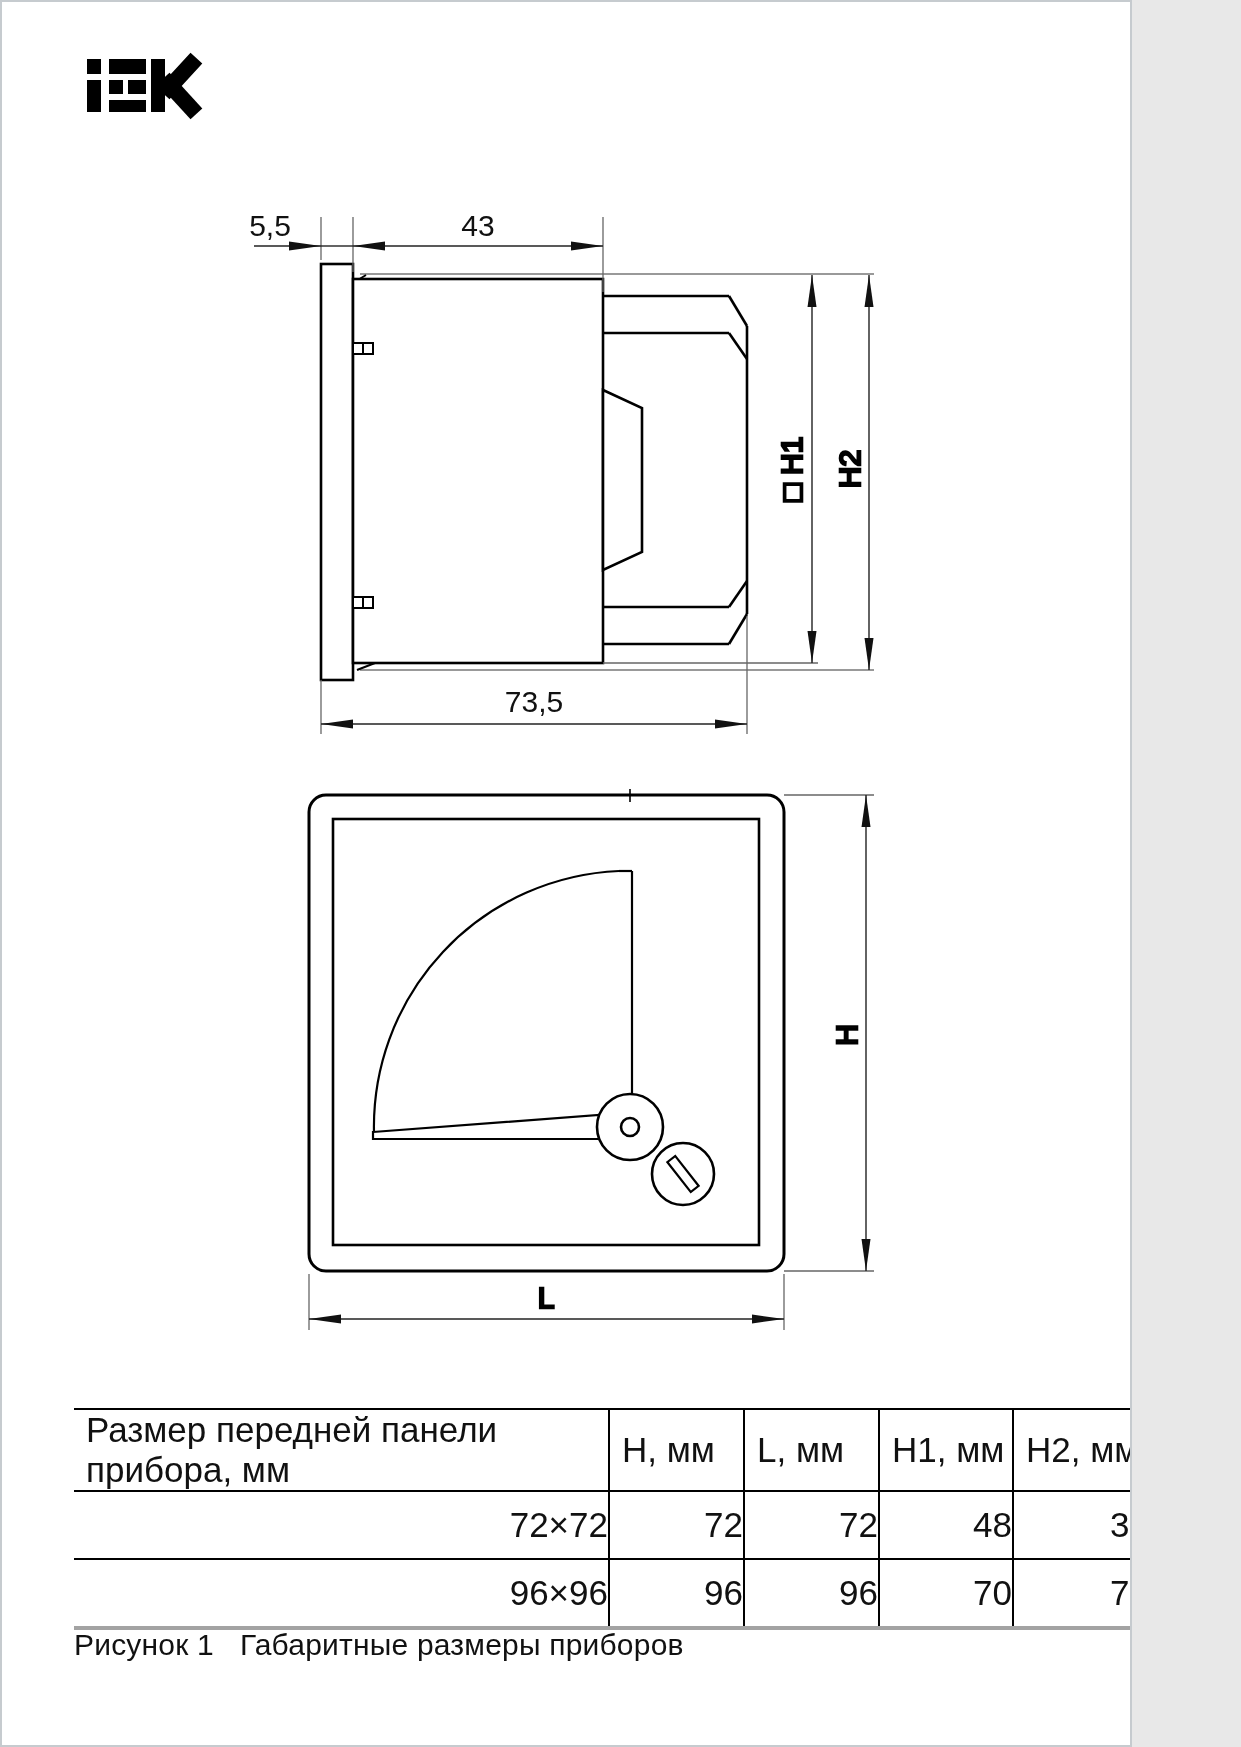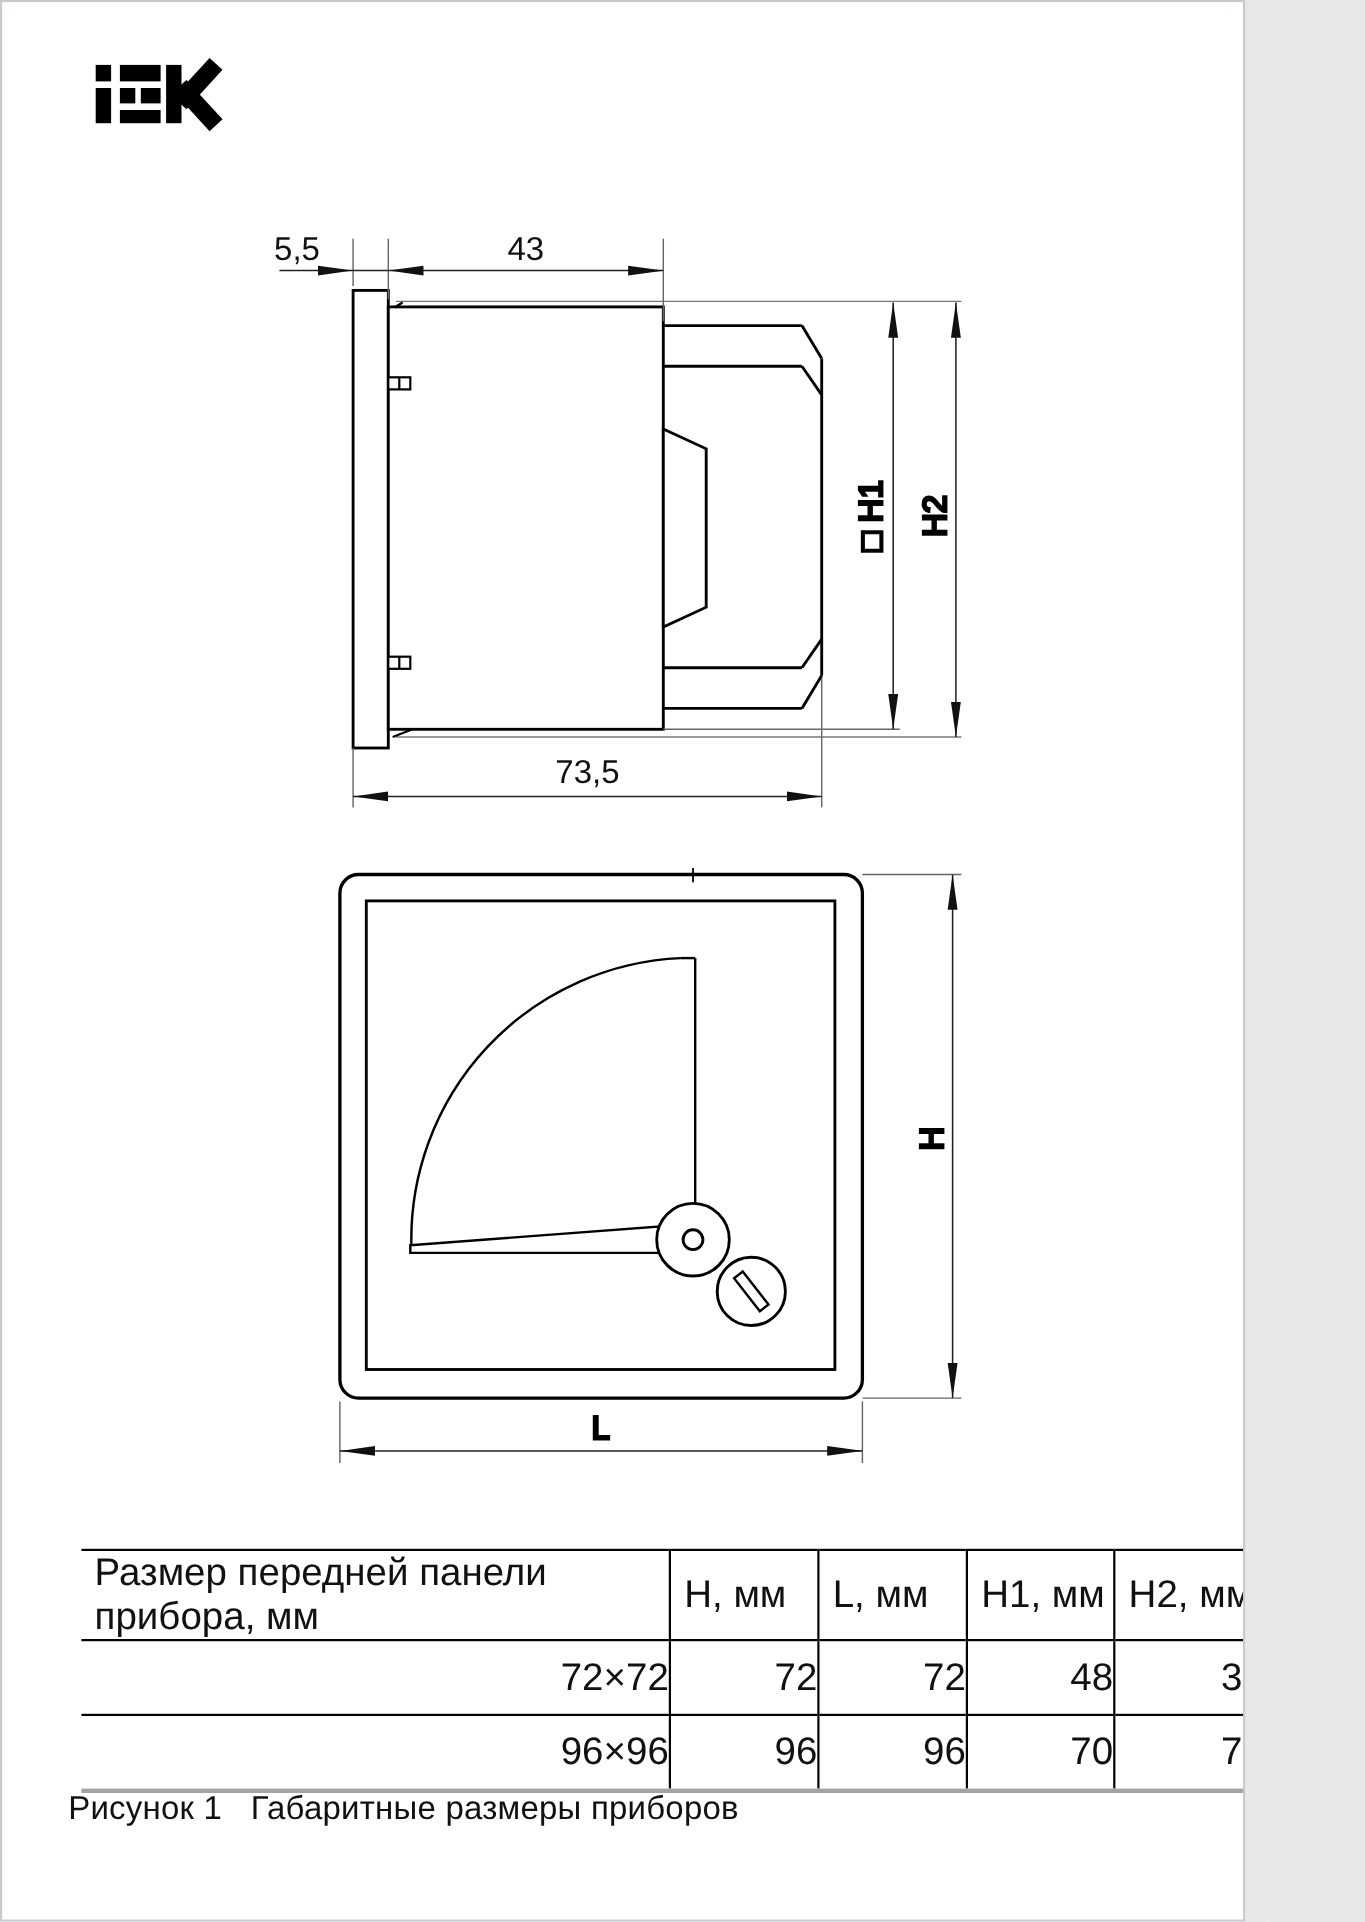--- a/index.html
+++ b/index.html
@@ -18,21 +18,21 @@
     font-size:35px;color:#111;
   }
   .dims-table thead td{height:60px;}
   .dims-table tbody td{height:66px;text-align:right;}
   .dims-table tr{border-top:2px solid #000;}
   .dims-table tr.last{border-bottom:4px solid #a3a3a3;}
   .dims-table td{padding:0 0 0 12px;vertical-align:middle;}
   .dims-table td + td{border-left:2px solid #000;}
   .dims-table td:last-child{border-right:2px solid #000;}
   .caption{
-    position:absolute;left:60px;top:1626px;font-size:30px;color:#111;
+    position:absolute;left:72px;top:1626px;font-size:30px;color:#111;
     letter-spacing:0.2px;
   }
   .caption .cap-label{margin-right:26px;}
 </style>
 </head>
 <body>
 
 <div class="page">
 
   <span class="sr">iEK</span>

